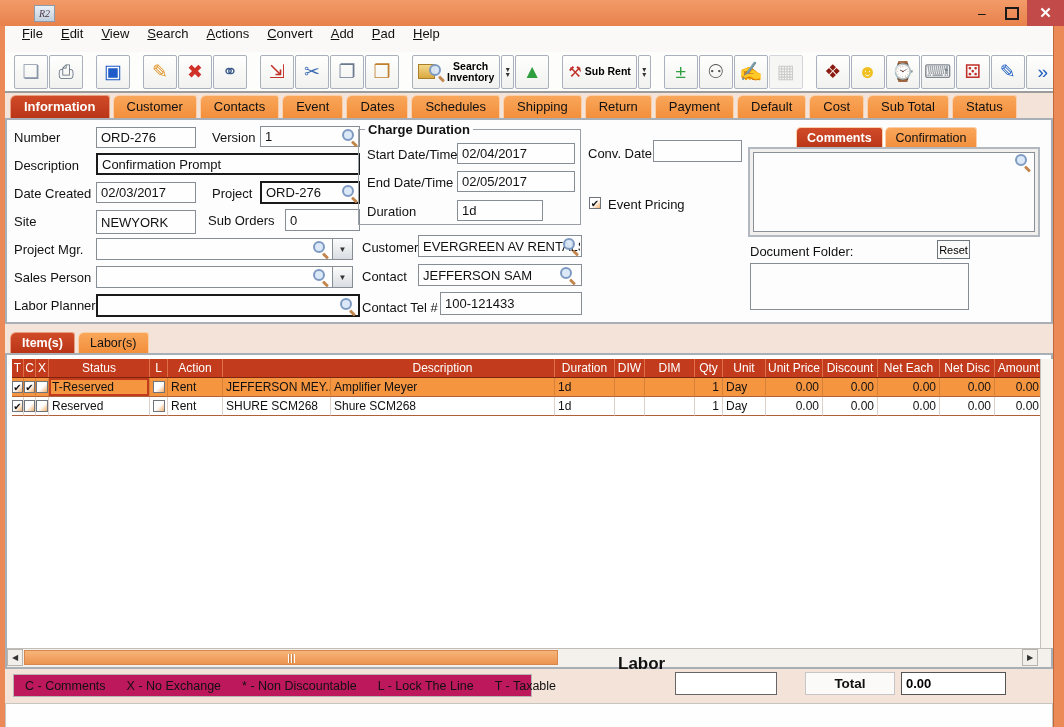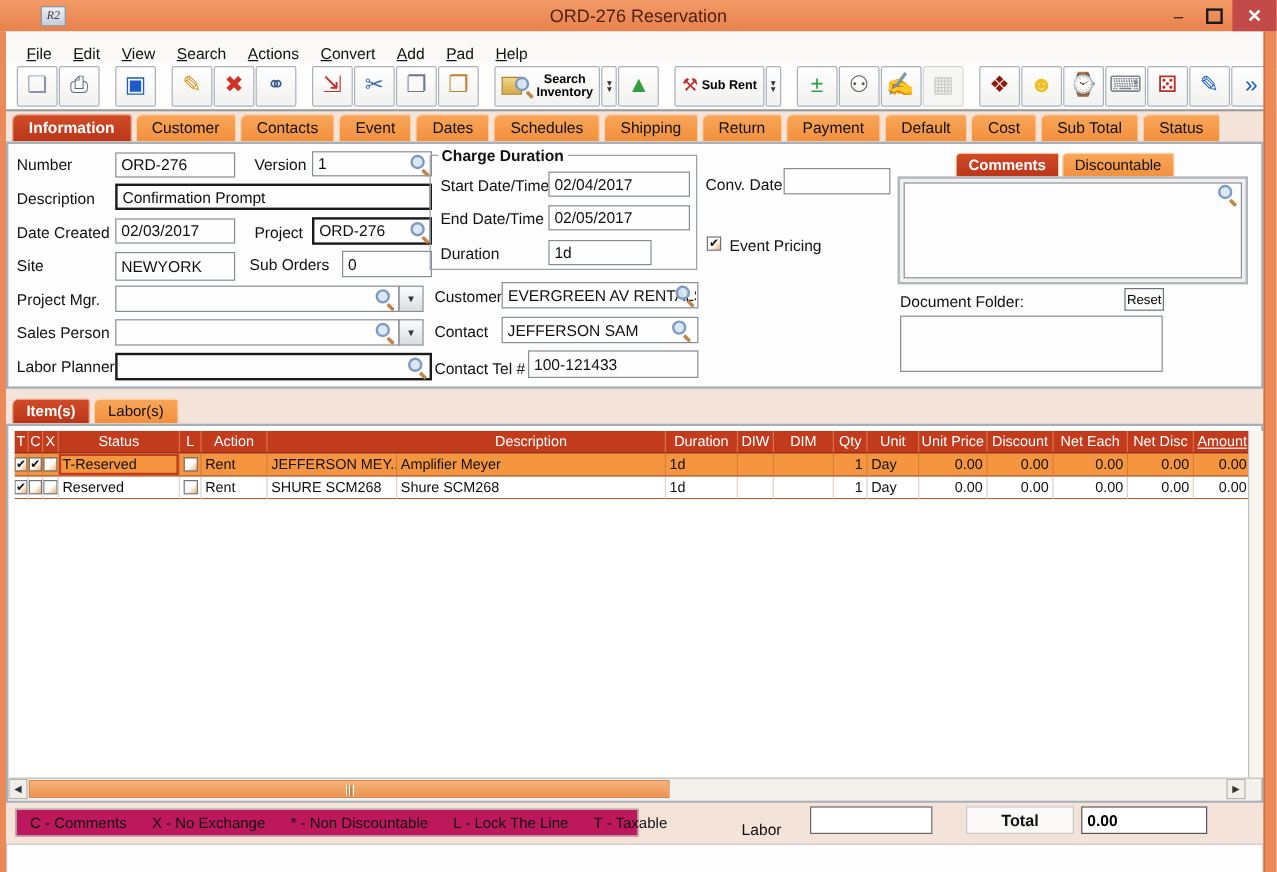--- a/index.html
+++ b/index.html
@@ -15,21 +15,21 @@
   .win-controls{margin-left:auto;display:flex;height:100%;align-items:stretch;position:relative;z-index:6}
   .win-btn{border:none;background:transparent;width:30px;display:flex;align-items:center;
     justify-content:center;font-size:14px;color:#1A1A1A;font-family:inherit;padding:0}
   .max-glyph{display:inline-block;width:10px;height:9px;border:2px solid #1A1A1A;background:transparent}
   .win-btn.close{background:#C24B49;color:#FFF;width:37px;font-size:15px;font-weight:bold}
   .edge{position:absolute;top:26px;height:701px;background:#EC8A57;z-index:4}
   .edge.left{left:0;width:5px}
   .edge.right{left:1053px;width:11px;border-left:1px solid #C1683B;box-sizing:border-box}
   
   .menubar{position:absolute;left:5px;top:26px;width:1048px;height:38px;background:#FAF9F8;
-    border-bottom:1px solid #0c4a6e;display:flex;align-items:center;padding-left:8px;box-sizing:border-box}
+    border-bottom:1px solid #0c4a6e;display:flex;padding-left:8px;box-sizing:border-box}
   .menu-item{display:inline-block;padding:0 9px;font-size:13px}
   .menu-item::first-letter{text-decoration:underline}
   
   .toolbar{position:absolute;left:5px;top:52px;width:1048px;height:41px;background:#FDFDFC;
     border-bottom:2px solid #9C9C9C;display:flex;align-items:center;padding-left:9px;box-sizing:border-box}
   .tb-btn{height:34px;min-width:34px;background:linear-gradient(#FFFFFF,#F1F1EF);
     border:1px solid #A9B1BD;border-radius:2px;display:flex;align-items:center;justify-content:center;
     padding:0;margin-right:1px;font-family:inherit;flex:none}
   .tb-ico{font-size:19px;line-height:1}
   .tb-ico.small{font-size:15px}
@@ -108,39 +108,38 @@
   .scroll-arrow.left{left:0}
   .scroll-arrow.right{right:13px}
   .hthumb{position:absolute;left:17px;top:1px;width:534px;height:15px;
     background:linear-gradient(#F6B47A,#EC9450);border:1px solid #D8884C;box-sizing:border-box}
   .hthumb::after{content:"";position:absolute;left:50%;top:3px;width:7px;height:9px;margin-left:-3px;
     background:repeating-linear-gradient(90deg,#FFF 0 1px,rgba(0,0,0,.18) 1px 2px,transparent 2px 3px)}
   
   .legend{position:absolute;left:13px;top:674px;width:519px;height:23px;background:#be185d;
     border:1px solid #B4B4B4;display:flex;align-items:center;gap:21px;padding-left:11px;
     box-sizing:border-box;font-size:12.5px;white-space:nowrap}
-  .labor-lbl{position:absolute;left:618px;top:684px;font-size:13px;font-weight:normal}
+  .labor-lbl{position:absolute;left:618px;top:654px;font-size:17px;font-weight:bold}
   .labor-in{position:absolute;left:675px;top:672px;width:102px;height:23px;border:1px solid #666;
     box-sizing:border-box;font-family:inherit;font-size:13px;padding:0 4px}
   .total-box{position:absolute;left:805px;top:672px;width:90px;height:23px;border:1px solid #C6C6C6;
     background:#FBFAF9;box-sizing:border-box;display:flex;align-items:center;justify-content:center;
     font-size:13.5px;font-weight:bold}
   .total-in{position:absolute;left:901px;top:672px;width:105px;height:23px;border:1px solid #555;
     box-sizing:border-box;font-family:inherit;font-size:13px;font-weight:bold;padding:0 4px}
   .bottom-panel{position:absolute;left:5px;top:703px;width:1048px;height:24px;background:#FEFEFE;
     border:1px solid #C8C4C0;border-bottom:none;box-sizing:border-box}
 </style>
 </head>
 <body>
 
 <div id="window">
 
   <div class="titlebar">
     <span class="app-icon">R2</span>
-    <span class="title">ORD-276 Reservation</span>
     <span class="win-controls">
       <button class="win-btn">
           <span>–</span>
         </button>
       <button class="win-btn">
           <span class="max-glyph"></span>
         </button>
       <button class="win-btn close">
           <span>✕</span>
         </button>
@@ -336,21 +335,21 @@
 
     <span class="lbl" style="left:355px;top:149px">Contact</span>
     <input class="in" style="left: 411px; top: 144px; width: 164px; height: 22px;" value="JEFFERSON SAM">
     <span class="mag overlay" style="left:553px;top:147px"></span>
 
     <span class="lbl" style="left:355px;top:180px">Contact Tel #</span>
     <input class="in" style="left: 433px; top: 172px; width: 142px; height: 23px;" value="100-121433">
 
     <div style="position:absolute;left:789px;top:7px;display:flex;align-items:flex-end">
       <span class="subtab active">Comments</span>
-      <span class="subtab">Discountable</span>
+      <span class="subtab">Confirmation</span>
     </div>
     <div class="comments-box">
       <textarea style=""></textarea>
     </div>
     <span class="mag overlay" style="left:1008px;top:34px"></span>
 
     <span class="lbl" style="left:743px;top:124px">Document Folder:</span>
     <button class="reset-btn">Reset</button>
     <div class="folder-box"></div>
   </div>
@@ -373,21 +372,21 @@
           <div class="cell" style="width: 224px;">Description</div>
           <div class="cell" style="width: 60px;">Duration</div>
           <div class="cell" style="width: 30px;">DIW</div>
           <div class="cell" style="width: 50px;">DIM</div>
           <div class="cell" style="width: 28px;">Qty</div>
           <div class="cell" style="width: 43px;">Unit</div>
           <div class="cell" style="width: 57px;">Unit Price</div>
           <div class="cell" style="width: 55px;">Discount</div>
           <div class="cell" style="width: 62px;">Net Each</div>
           <div class="cell" style="width: 55px;">Net Disc</div>
-          <div class="cell" style="width: 48px; text-decoration: underline;">Amount</div>
+          <div class="cell" style="width: 48px;">Amount</div>
         </div>
       <div>
           <div class="trow r sel">
             <div class="cell cbcell" style="width: 12px;">
               <span class="cb">✔</span>
             </div>
             <div class="cell cbcell" style="width: 12px;">
               <span class="cb">✔</span>
             </div>
             <div class="cell cbcell" style="width: 13px;">

